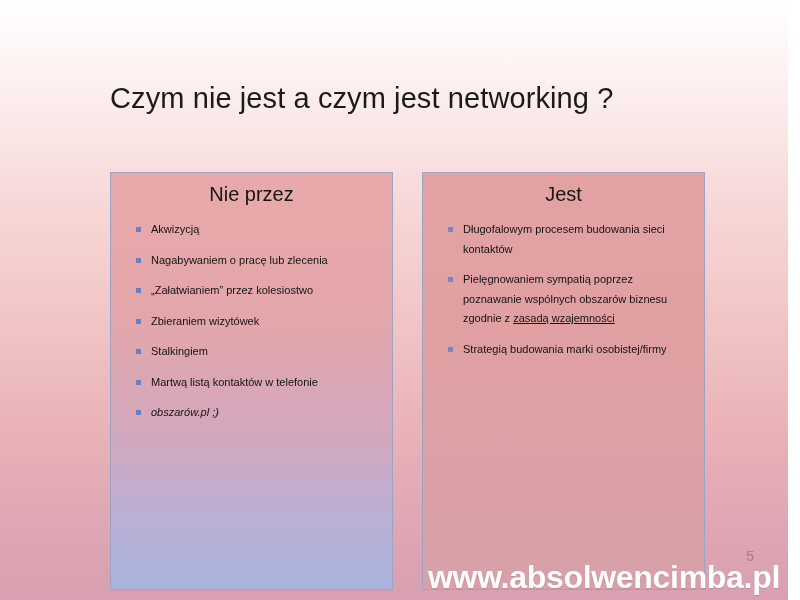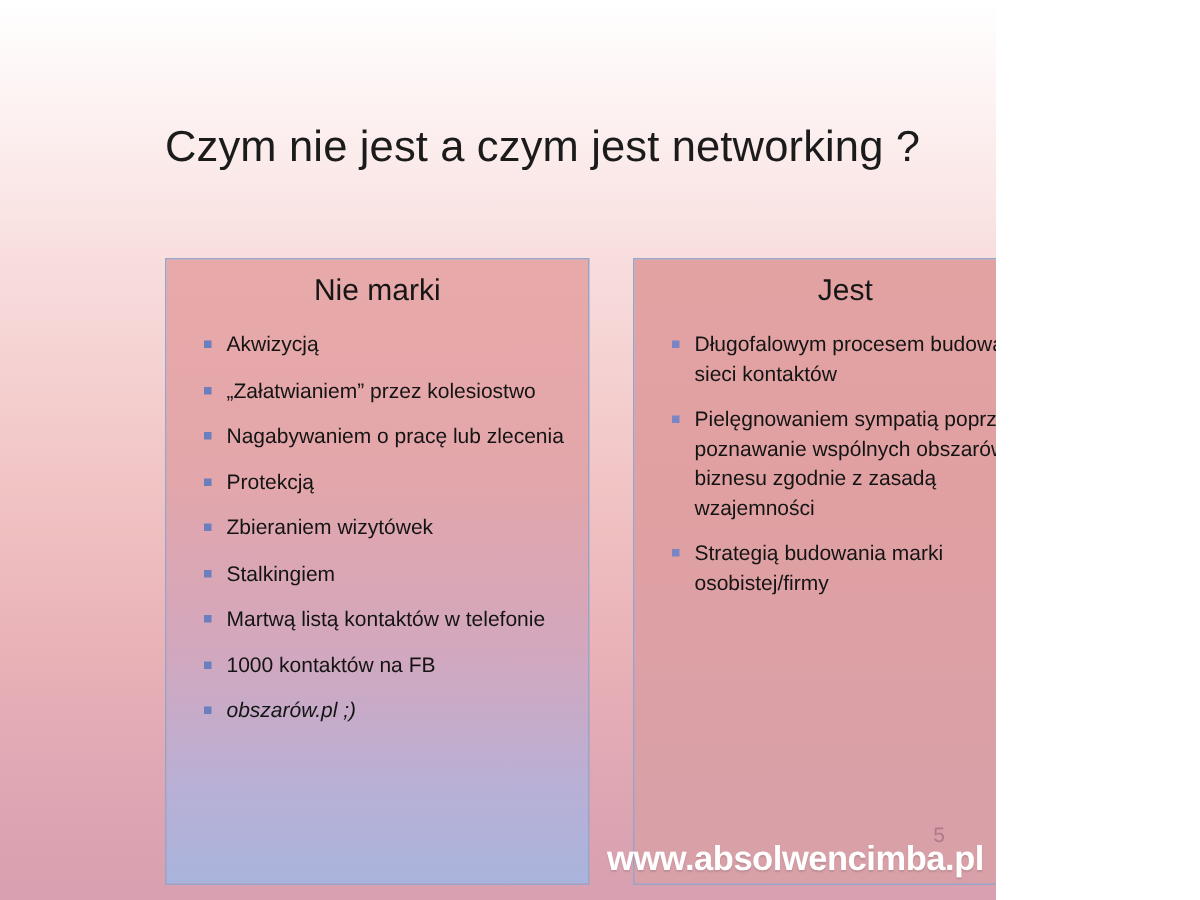--- a/index.html
+++ b/index.html
@@ -8,21 +8,21 @@
   }
   body {
     width: 800px;
     height: 600px;
     overflow: hidden;
     font-family: "Liberation Sans", sans-serif;
     background: #ffffff;
   }
   .slide {
     position: relative;
-    width: 664px;
+    width: 788px;
     height: 600px;
     background: linear-gradient(to bottom,
         #ffffff 0%,
         #fdf2f2 12%,
         #f8dcdc 30%,
         #f2c6c6 52%,
         #eab4b8 70%,
         #e0a8b4 85%,
         #d8a0b0 100%);
     overflow: hidden;
@@ -71,78 +71,77 @@
     color: #161616;
     margin-bottom: 14px;
   }
   ul.bullets {
     list-style: none;
     margin: 0;
     padding: 0 12px 0 40px;
   }
   ul.bullets li {
     position: relative;
-    font-size: 14px;
+    font-size: 11px;
     line-height: 19.5px;
     color: #141414;
     margin-bottom: 11px;
   }
   ul.bullets li::before {
     content: "";
     position: absolute;
     left: -15px;
     top: 7px;
     width: 5px;
     height: 5px;
     background: #6b7fbf;
   }
   .col-right ul.bullets li::before {
     background: #7a86c4;
   }
   .italic {
     font-style: italic;
   }
   .ul-underline {
+    text-decoration: underline;
   }
   .page-number {
     position: absolute;
     right: 34px;
     top: 548px;
     font-size: 14px;
     color: #b07a8c;
   }
   .watermark {
     position: absolute;
     right: 8px;
-    bottom: 14px;
-    font-size: 23px;
+    bottom: 4px;
+    font-size: 32px;
     color: #ffffff;
     font-weight: bold;
     letter-spacing: -0.3px;
     text-shadow: 0 1px 1px rgba(120,90,100,0.25);
   }
 </style>
 </head>
 <body>
 
 <div class="slide">
 
   <div class="slide-title">Czym nie jest a czym jest networking ?</div>
 
   <div class="col col-left">
-    <div class="col-head">Nie marki</div>
+    <div class="col-head">Nie przez</div>
     <ul class="bullets">
       <li><span>Akwizycją</span></li>
+      <li><span>Nagabywaniem o pracę lub zlecenia</span></li>
       <li><span>„Załatwianiem” przez kolesiostwo</span></li>
-      <li><span>Nagabywaniem o pracę lub zlecenia</span></li>
-      <li><span>Protekcją</span></li>
       <li><span>Zbieraniem wizytówek</span></li>
       <li><span>Stalkingiem</span></li>
       <li><span>Martwą listą kontaktów w telefonie</span></li>
-      <li><span>1000 kontaktów na FB</span></li>
       <li><span class="italic">obszarów.pl ;)</span></li>
     </ul>
   </div>
 
   <div class="col col-right">
     <div class="col-head">Jest</div>
     <ul class="bullets">
       <li><span>Długofalowym procesem budowania sieci kontaktów</span></li>
       <li><span>Pielęgnowaniem sympatią poprzez poznawanie wspólnych obszarów biznesu zgodnie z </span><span class="ul-underline">zasadą wzajemności</span></li>
       <li><span>Strategią budowania marki osobistej/firmy</span></li>

